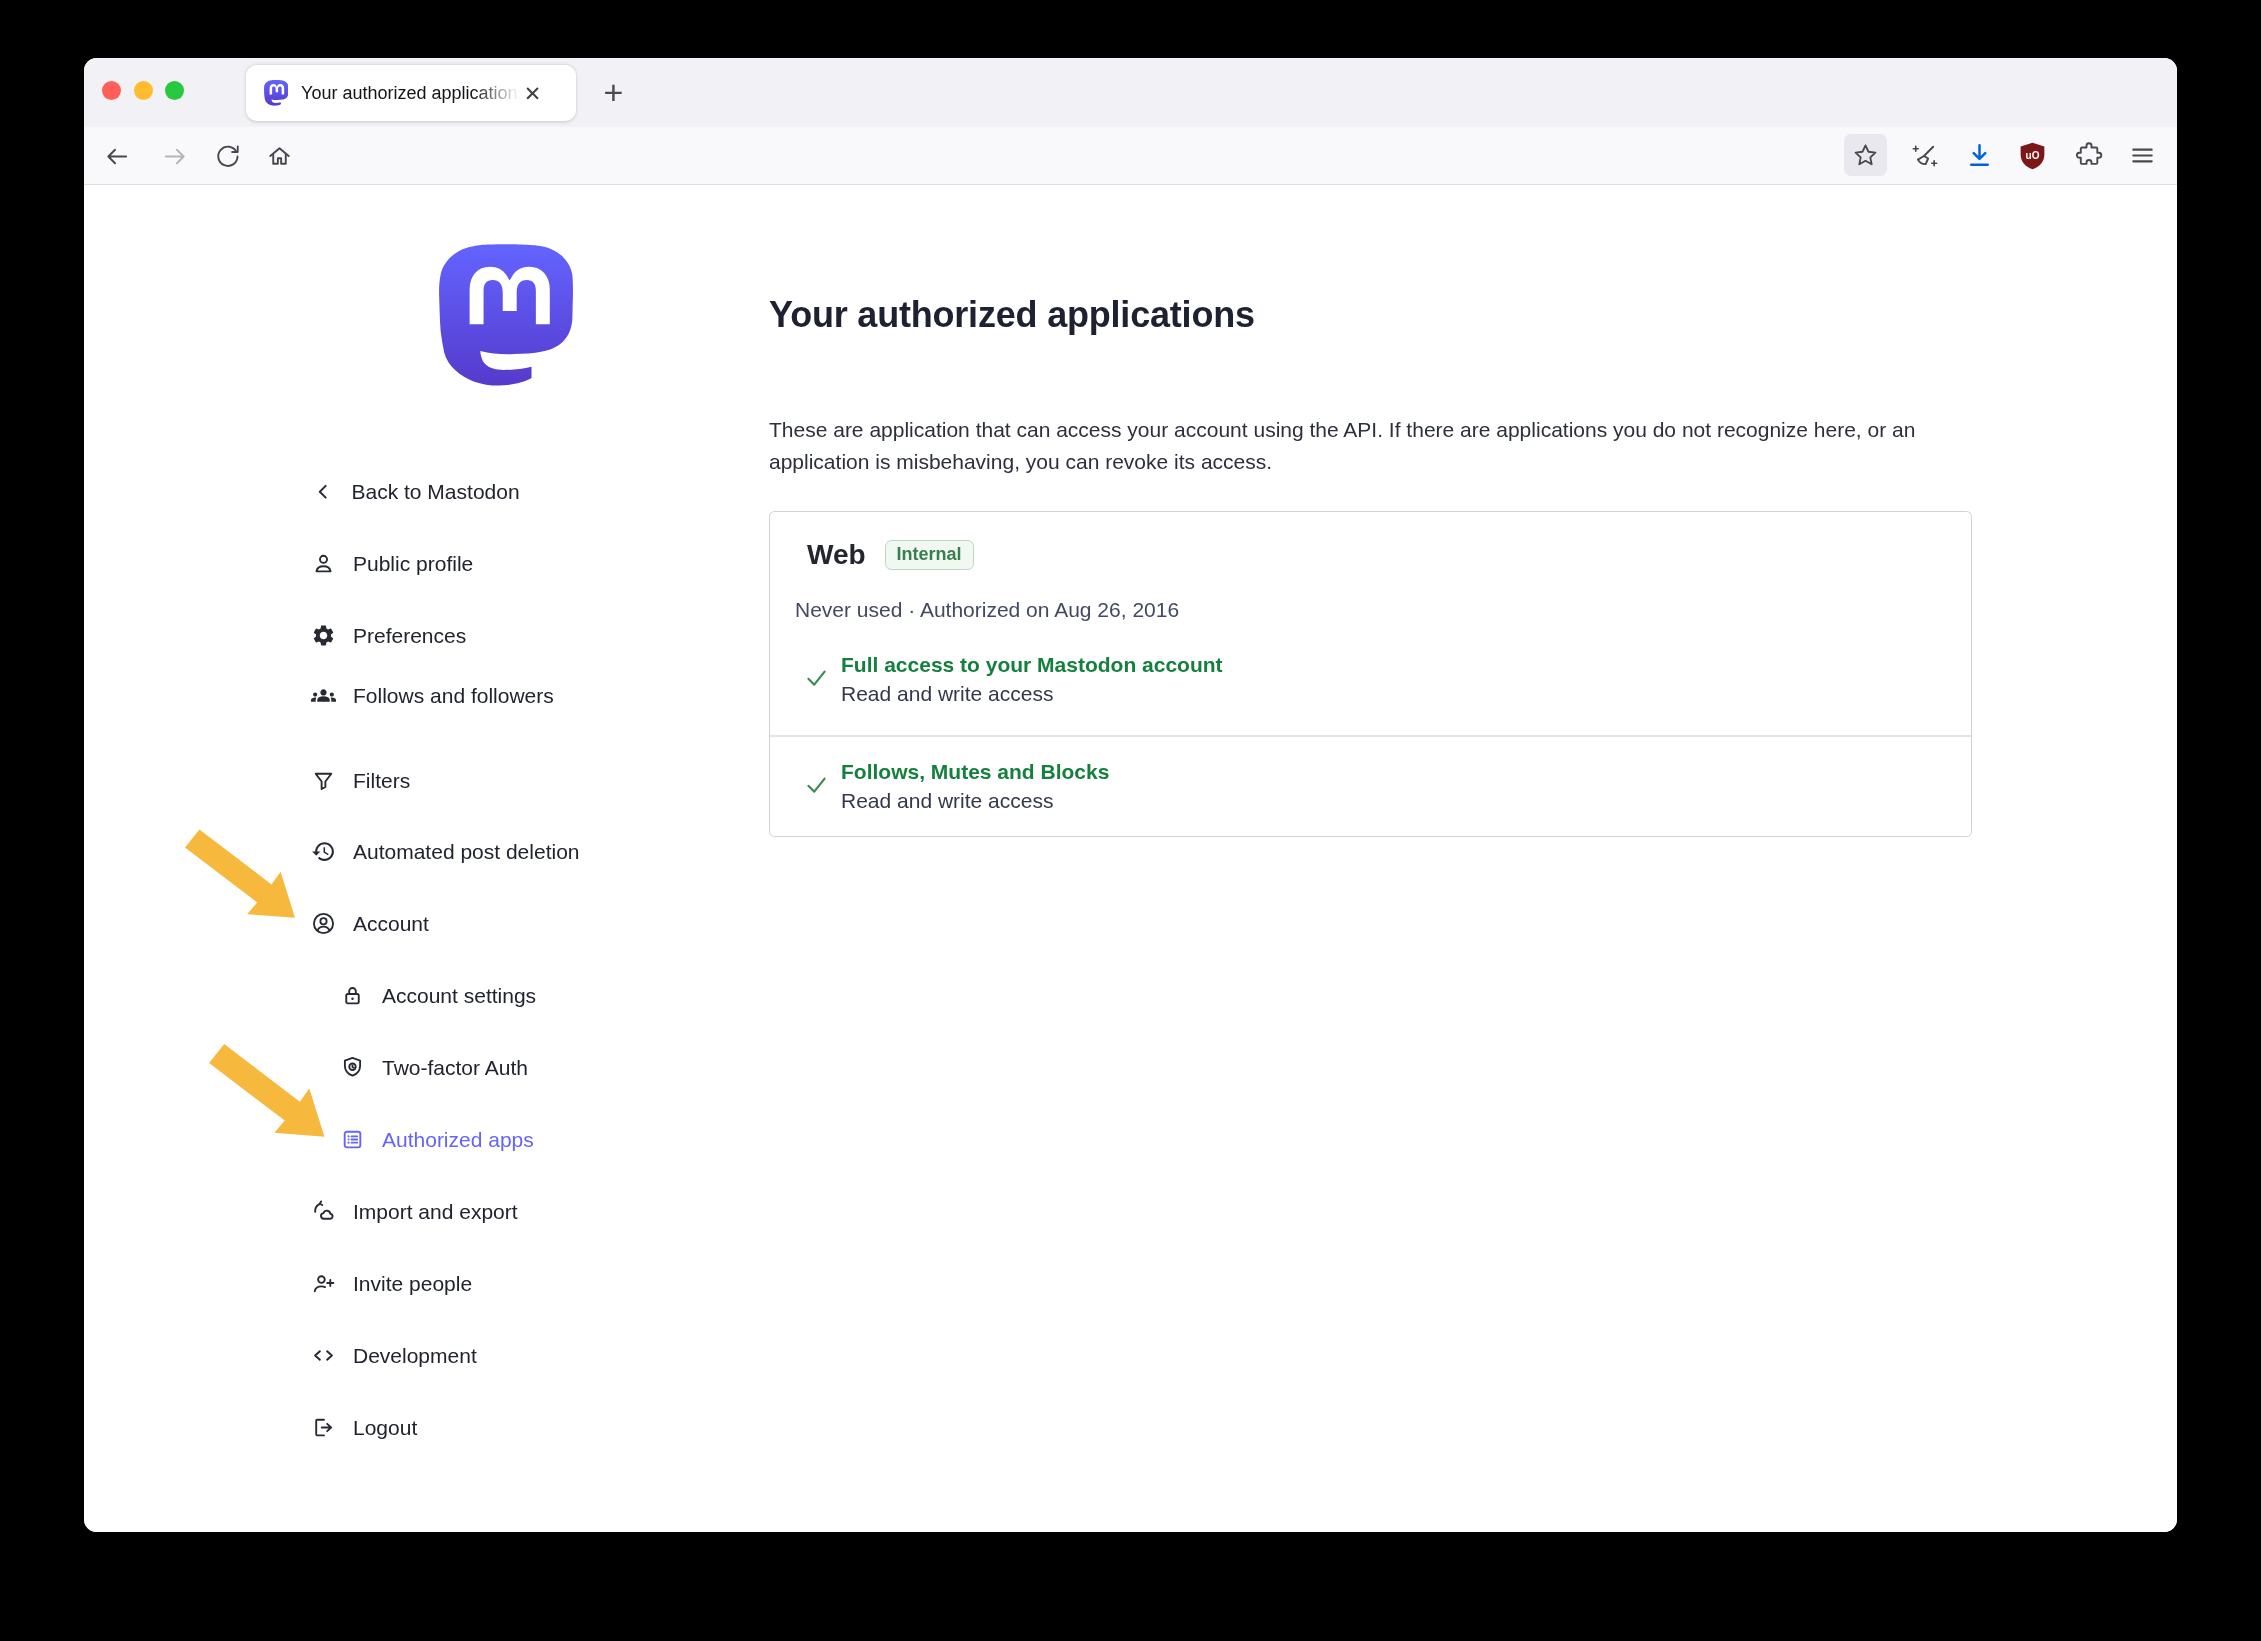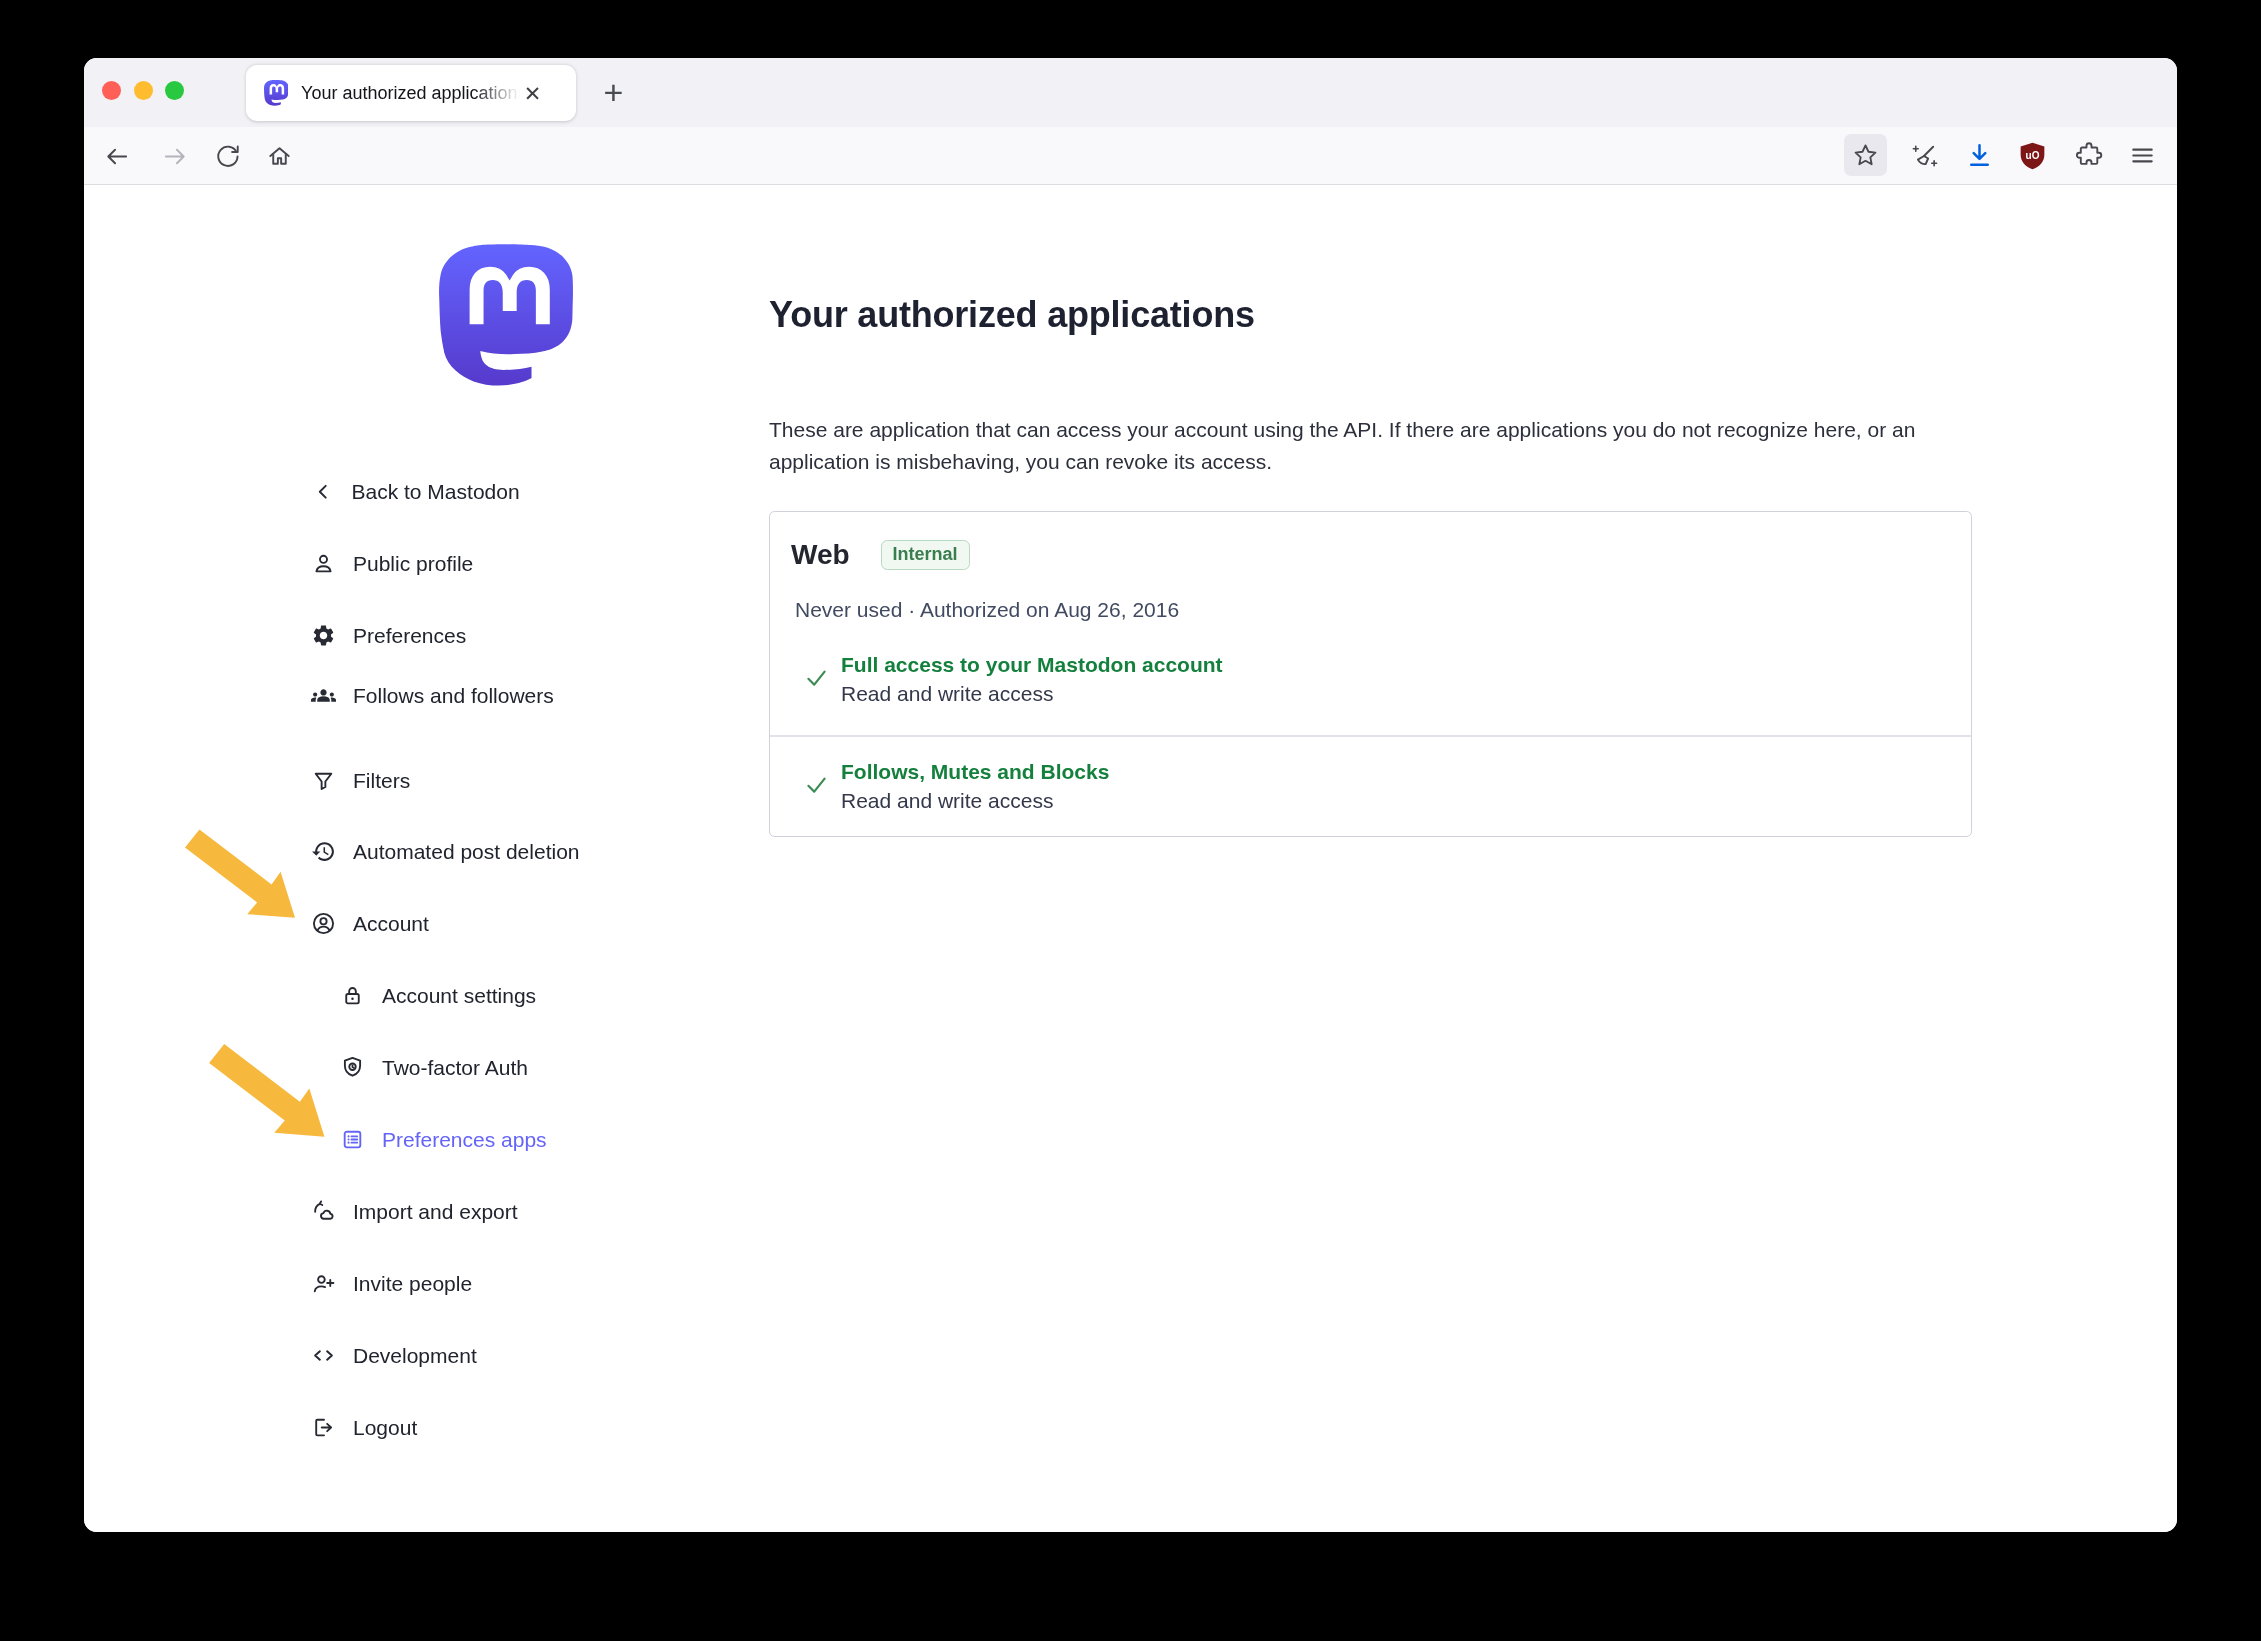--- a/index.html
+++ b/index.html
@@ -47,21 +47,21 @@
   .nav-item.indent{left:256px;}
   .nav-item.active{color:#6564f8;}
   .nav-item svg{flex:0 0 auto;}
   .arrow{position:absolute;}
   .page-title{position:absolute;left:685px;top:212px;font-size:36px;font-weight:700;
               color:#1d2130;letter-spacing:-0.2px;}
   .page-desc{position:absolute;left:685px;top:335px;width:1181px;font-size:21px;
              line-height:32px;color:#2c303c;}
   .card{position:absolute;left:685px;top:453px;width:1203px;height:326px;background:#fff;
         border:0.9px solid #cfd2da;border-radius:5.4px;box-sizing:border-box;}
-  .app-head{position:absolute;left:21px;top:27px;display:flex;align-items:center;gap:31px;}
+  .app-head{position:absolute;left:37px;top:27px;display:flex;align-items:center;gap:19px;}
   .app-name{font-size:28px;font-weight:700;color:#23262f;}
   .badge{font-size:18px;font-weight:700;color:#3a7d4f;background:#f1f8f2;
          border:0.9px solid #b9d9c2;border-radius:6.3px;padding:2.7px 11px 4.5px;}
   .app-meta{position:absolute;left:25px;top:86px;font-size:21px;color:#414a61;}
   .divider{position:absolute;left:0;right:0;top:223px;height:1.8px;background:#e2e3e8;}
   .check{position:absolute;left:33px;}
   .p-title{position:absolute;left:71px;font-size:21px;font-weight:700;color:#15803d;white-space:nowrap;}
   .p-sub{position:absolute;left:71px;font-size:21px;color:#33384a;white-space:nowrap;}
 </style>
 </head>
@@ -229,21 +229,21 @@
     <span>Two-factor Auth</span>
   </a>
   <a class="nav-item indent active" style="top:1066px">
     <svg width="25" height="25" viewBox="0 0 24 24" fill="none" stroke="#6564f8" stroke-width="1.8" stroke-linecap="round">
         <rect x="4.5" y="4.5" width="15" height="15" rx="2"></rect>
         <circle cx="8.2" cy="9" r="1" fill="#6564f8" stroke="none"></circle>
         <circle cx="8.2" cy="12" r="1" fill="#6564f8" stroke="none"></circle>
         <circle cx="8.2" cy="15" r="1" fill="#6564f8" stroke="none"></circle>
         <path d="M11 9h5.5M11 12h5.5M11 15h5.5"></path>
       </svg>
-    <span>Preferences apps</span>
+    <span>Authorized apps</span>
   </a>
   <a class="nav-item" style="top:1138px">
     <svg width="25" height="25" viewBox="0 0 24 24" fill="none" stroke="#272a33" stroke-width="1.8" stroke-linecap="round" stroke-linejoin="round">
         <path d="M8.5 4.6A8 8 0 0 0 4 12.2"></path>
         <path d="M9.7 2.3L8.5 4.6l2.3 1.2"></path>
         <path d="M12.6 18.9h5.6a2.3 2.3 0 0 0 .4-4.6 3.4 3.4 0 0 0-6.6-.8 2.7 2.7 0 0 0 .6 5.4z"></path>
       </svg>
     <span>Import and export</span>
   </a>
   <a class="nav-item" style="top:1210px">

